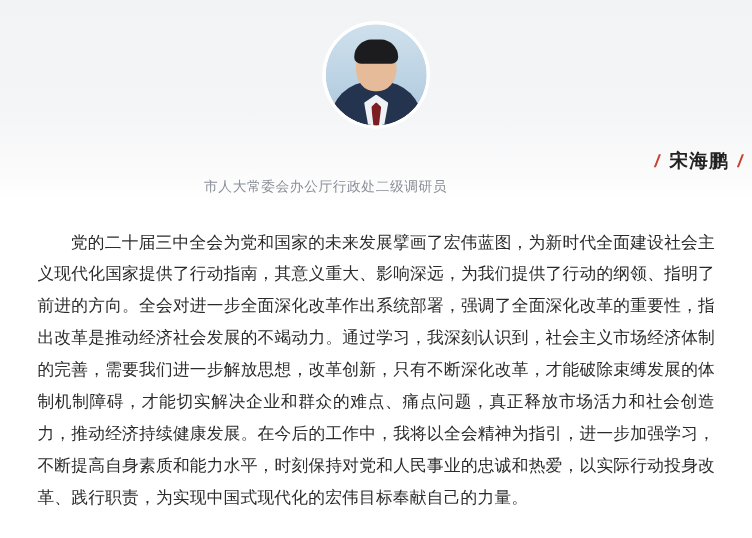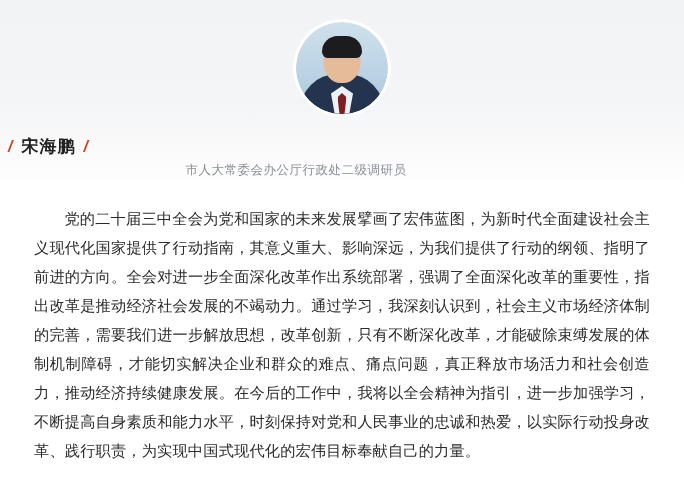--- a/index.html
+++ b/index.html
@@ -108,21 +108,21 @@
     width: 40px;
     height: 22px;
     background: #1c1c1f;
     border-radius: 20px 20px 8px 8px;
   }
   .name-row {
     position: absolute;
     top: 135px;
     left: 0;
     width: 684px;
-    text-align: left;
+    text-align: right;
     color: #222222;
     font-size: 17px;
     font-weight: bold;
     letter-spacing: 1px;
   }
   .name-row .slash {
     color: #c4442f;
     font-weight: bold;
     font-size: 16px;
     padding: 0 8px;
@@ -141,21 +141,21 @@
   .body-wrap {
     padding: 6px 34px 0 34px;
   }
   .body-text {
     color: #2b2b2b;
     font-size: 15.2px;
     line-height: 29px;
     text-align: justify;
     text-justify: inter-ideograph;
     text-indent: 2em;
-    font-family: Liberation Mono, monospace;
+    font-family: Liberation Serif, serif;
     letter-spacing: .2px;
   }
 </style>
 </head>
 <body>
 
 <div class="page">
 
   <div class="hero">
 

